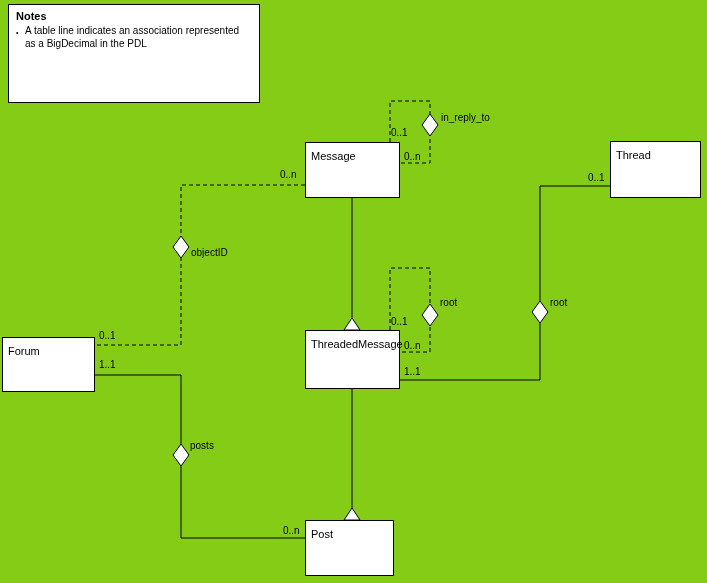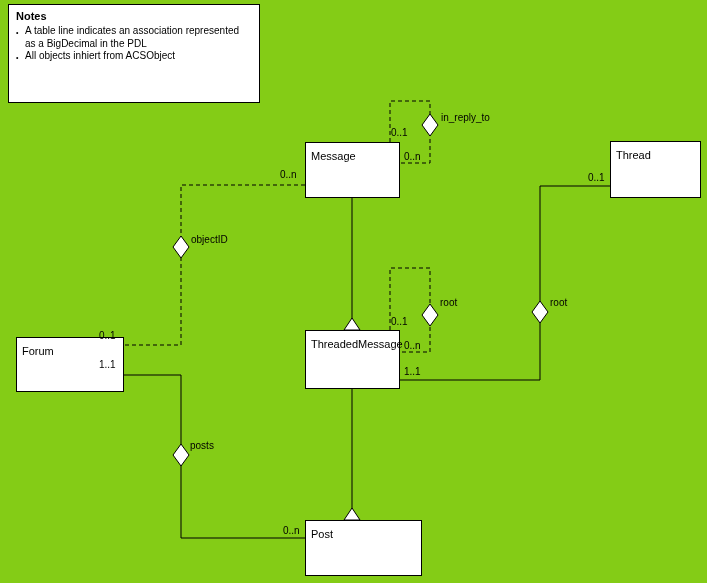--- a/index.html
+++ b/index.html
@@ -74,44 +74,40 @@
     <polygon class="shape" points="352,318 344,330 360,330"></polygon>
     <polygon class="shape" points="352,508 344,520 360,520"></polygon>
   </svg>
 
   <div class="notes">
     <div class="notes-title">Notes</div>
     <div class="note-item">
       <span class="note-bullet">•</span>
       <span class="note-text">A table line indicates an association represented as a BigDecimal in the PDL</span>
     </div>
-    <div class="note-item">
-      <span class="note-bullet">•</span>
-      <span class="note-text">All objects inhiert from ACSObject</span>
-    </div>
   </div>
 
   <div class="entity" style="left:305px; top:142px; width:95px; height:56px;">
     <span>Message</span>
   </div>
   <div class="entity" style="left:610px; top:141px; width:91px; height:57px;">
     <span>Thread</span>
   </div>
   <div class="entity" style="left:305px; top:330px; width:95px; height:59px;">
     <span>ThreadedMessage</span>
   </div>
-  <div class="entity" style="left:16px; top:337px; width:108px; height:55px;">
+  <div class="entity" style="left:2px; top:337px; width:93px; height:55px;">
     <span>Forum</span>
   </div>
-  <div class="entity" style="left:305px; top:520px; width:117px; height:56px;">
+  <div class="entity" style="left:305px; top:520px; width:89px; height:56px;">
     <span>Post</span>
   </div>
 
   <span class="lbl" style="left:441px; top:112px;">in_reply_to</span>
-  <span class="lbl" style="left:191px; top:234px;">objectID</span>
+  <span class="lbl" style="left:191px; top:247px;">objectID</span>
   <span class="lbl" style="left:440px; top:297px;">root</span>
   <span class="lbl" style="left:550px; top:297px;">root</span>
   <span class="lbl" style="left:190px; top:440px;">posts</span>
 
   <span class="lbl" style="left:391px; top:127px;">0..1</span>
   <span class="lbl" style="left:404px; top:151px;">0..n</span>
   <span class="lbl" style="left:280px; top:169px;">0..n</span>
   <span class="lbl" style="left:99px; top:330px;">0..1</span>
   <span class="lbl" style="left:391px; top:316px;">0..1</span>
   <span class="lbl" style="left:404px; top:340px;">0..n</span>

